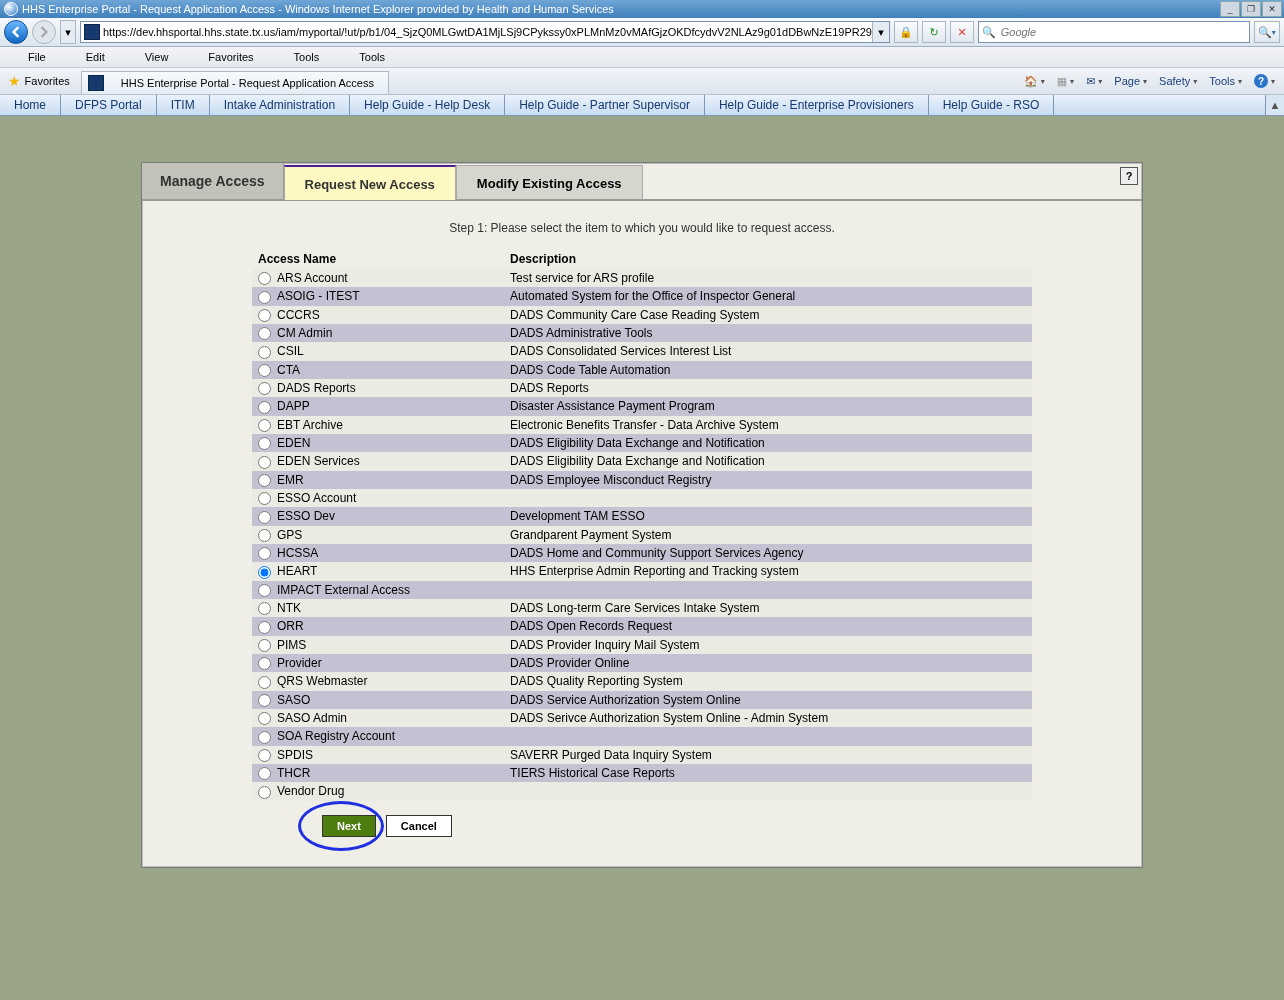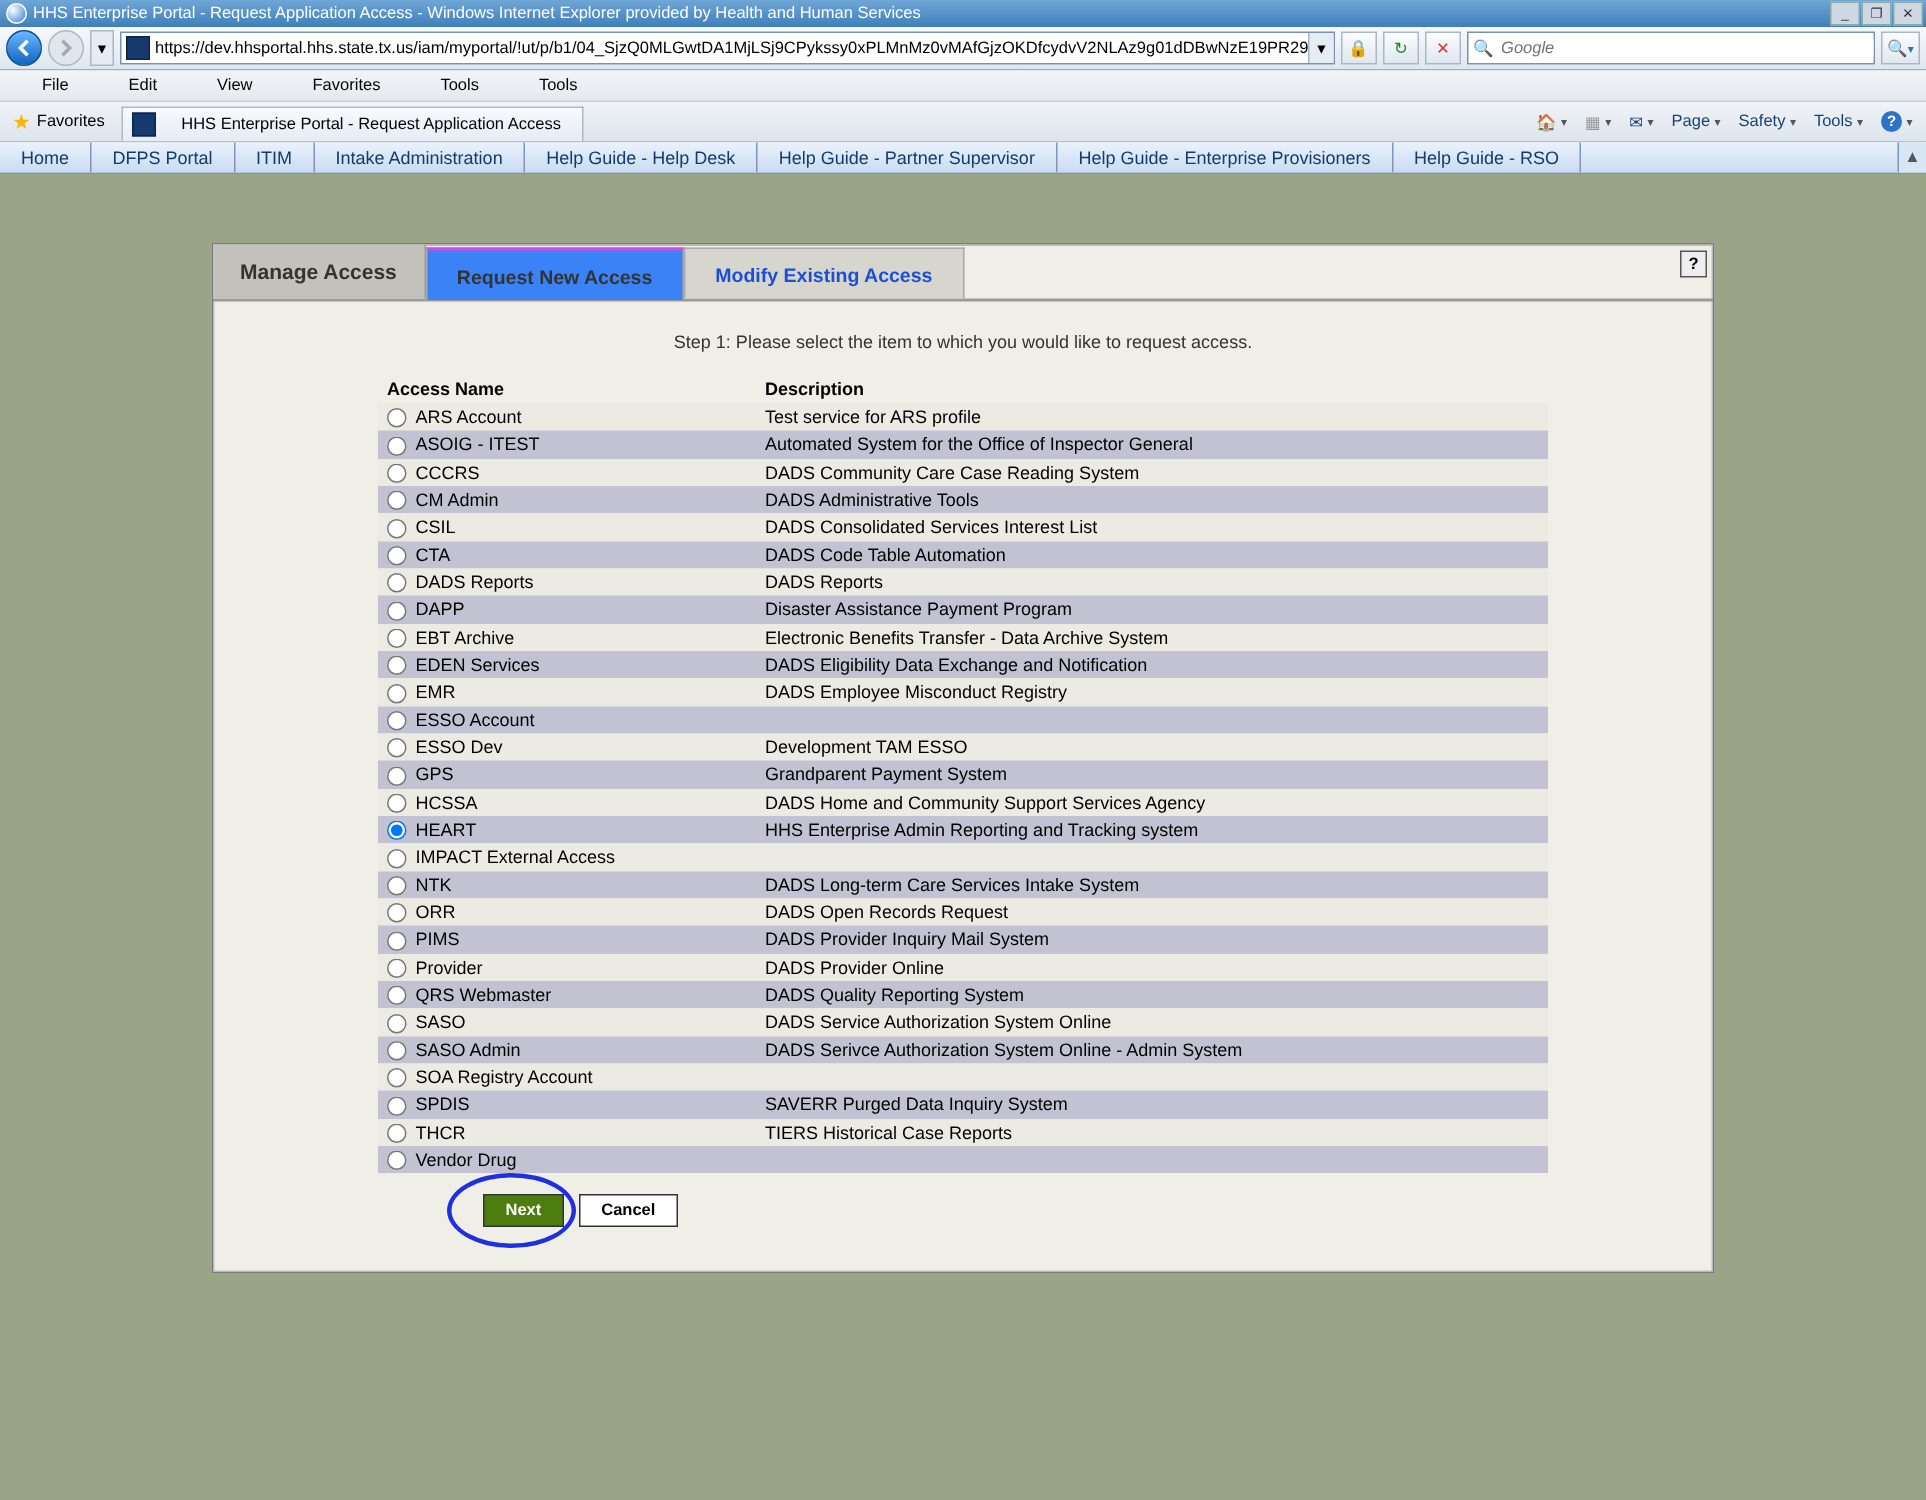--- a/index.html
+++ b/index.html
@@ -50,22 +50,22 @@
   .portalnav{height:20px;background:linear-gradient(to bottom,#eaf2fb,#c8dcf1);border-bottom:1px solid #7e97b6;display:flex;align-items:stretch;}
   .portalnav a{display:flex;align-items:center;padding:0 14px;border-right:1px solid #7e97b6;color:#153a6e;font-weight:normal;text-decoration:none;font-size:12px;}
   .portalnav .scrollup{width:18px;border-left:1px solid #7e97b6;display:flex;align-items:center;justify-content:center;background:#d8e6f4;color:#555;margin-left:auto;}
 
   
   .workarea{background:#9aa587;height:888px;overflow:auto;position:relative;}
   .card{width:1000px;margin:46px auto 0;background:#f0efe7;border:1px solid #7a7a7a;box-shadow:0 0 0 1px #bbb inset;position:relative;}
   .cardhdr{display:flex;align-items:stretch;border-bottom:2px solid #9a9a9a;height:36px;}
   .cardttl{background:#c3c2ba;color:#333;font-weight:bold;font-size:14px;display:flex;align-items:center;padding:0 18px;border-right:1px solid #9a9a9a;}
   .tabs{display:flex;align-items:flex-end;}
-  .tab{padding:10px 20px 8px;color:#1d4ed8;font-weight:bold;font-size:13px;border:1px solid #aaa;border-bottom:none;background:#d7d6ce;margin-left:0;}
-  .tab.active{background:#3b82f6;color:#333;border-top:2px solid #d946ef;position:relative;top:1px;}
+  .tab{padding:10px 20px 8px;color:#000000;font-weight:bold;font-size:13px;border:1px solid #aaa;border-bottom:none;background:#d7d6ce;margin-left:0;}
+  .tab.active{background:#fef9c3;color:#333;border-top:2px solid #4c1d95;position:relative;top:1px;}
   .helpbox{position:absolute;right:4px;top:4px;width:16px;height:16px;border:1px solid #555;background:#eee;display:flex;align-items:center;justify-content:center;font-weight:bold;}
 
   .cardbody{padding:14px 20px 30px 20px;}
   .step{text-align:center;font-family:Verdana,sans-serif;font-size:12px;color:#333;margin:6px 0 14px;}
 
   table.access{width:780px;margin:0 auto;border-collapse:collapse;font-size:12px;}
   table.access th{text-align:left;font-weight:bold;padding:3px 6px;}
   table.access td{padding:2px 6px;vertical-align:middle;}
   table.access tbody tr:nth-child(odd){background:#ecebe3;}
   table.access tbody tr:nth-child(even){background:#c3c2d3;}
@@ -232,20 +232,24 @@
             </tr>
             <tr>
               <td class="namecell"><input type="radio" name="access" style=""><span>DAPP</span></td>
               <td>Disaster Assistance Payment Program</td>
             </tr>
             <tr>
               <td class="namecell"><input type="radio" name="access" style=""><span>EBT Archive</span></td>
               <td>Electronic Benefits Transfer - Data Archive System</td>
             </tr>
             <tr>
+              <td class="namecell"><input type="radio" name="access" style=""><span>EDEN</span></td>
+              <td>DADS Eligibility Data Exchange and Notification</td>
+            </tr>
+            <tr>
               <td class="namecell"><input type="radio" name="access" style=""><span>EDEN Services</span></td>
               <td>DADS Eligibility Data Exchange and Notification</td>
             </tr>
             <tr>
               <td class="namecell"><input type="radio" name="access" style=""><span>EMR</span></td>
               <td>DADS Employee Misconduct Registry</td>
             </tr>
             <tr>
               <td class="namecell"><input type="radio" name="access" style=""><span>ESSO Account</span></td>
               <td></td>

